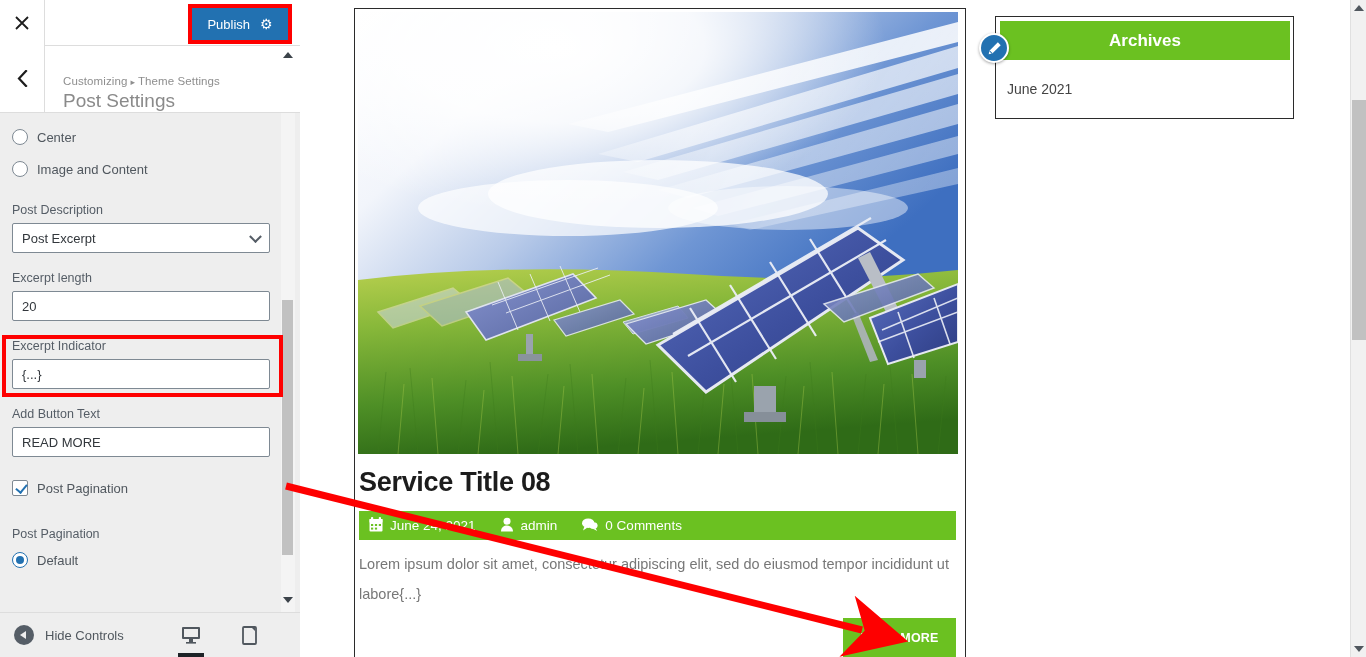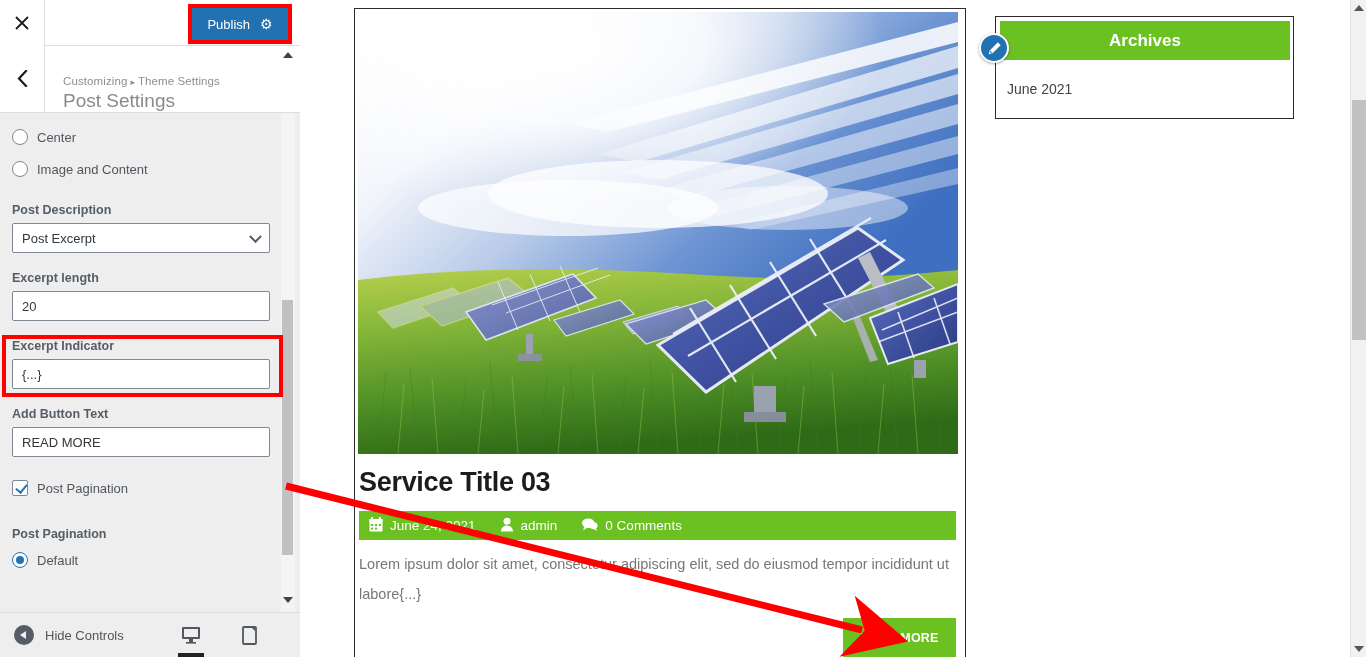--- a/index.html
+++ b/index.html
@@ -59,21 +59,21 @@
   .cz-title { font-size: 19px; color: #8a8a8a; font-weight: 400; margin-top: 3px; }
 
   .cz-body {
     position: absolute; left: 0; top: 113px; width: 300px; height: 500px;
     background: #eeeeee; overflow: hidden;
   }
   .cz-scroll { position: absolute; left: 0; top: -24px; width: 285px; padding: 0 12px; }
 
   .ctl { margin-bottom: 0; }
   .ctl-label {
-    font-size: 12.5px; color: #555d66; font-weight: bold;
+    font-size: 12.5px; color: #555d66; font-weight: normal;
     margin: 0 0 6px 0;
   }
   .radio-row {
     display: flex; align-items: center; gap: 9px; height: 32px;
   }
   .radio {
     width: 16px; height: 16px; border-radius: 50%;
     border: 1px solid #7e8993; background: #fff; flex: 0 0 auto;
     position: relative;
   }
@@ -484,21 +484,21 @@
               <path d="M540,300 L556,346 M576,286 L592,332"></path>
             </g>
             <rect x="556" y="348" width="12" height="18" fill="#9aa3ad"></rect>
           </g>
           <g opacity="0.9">
             <polygon points="466,292 560,262 576,276 486,310" fill="url(#panelFar)" stroke="#e3e7f0" stroke-width="1.4"></polygon>
           </g>
         </svg>
       </div>
 
-      <div class="post-title">Service Title 03</div>
+      <div class="post-title">Service Title 08</div>
 
       <div class="meta-bar">
         <div class="meta-item">
           <span>
             <svg width="14" height="15" viewBox="0 0 14 15" aria-hidden="true">
               <rect x="0.5" y="2" width="13" height="12.5" rx="1" fill="#ffffff"></rect>
               <rect x="0.5" y="2" width="13" height="3.4" fill="#ffffff"></rect>
               <rect x="2" y="0" width="2.2" height="3.4" rx="0.8" fill="#ffffff"></rect>
               <rect x="9.8" y="0" width="2.2" height="3.4" rx="0.8" fill="#ffffff"></rect>
               <rect x="2" y="7" width="2.2" height="2" fill="#6bc121"></rect>

